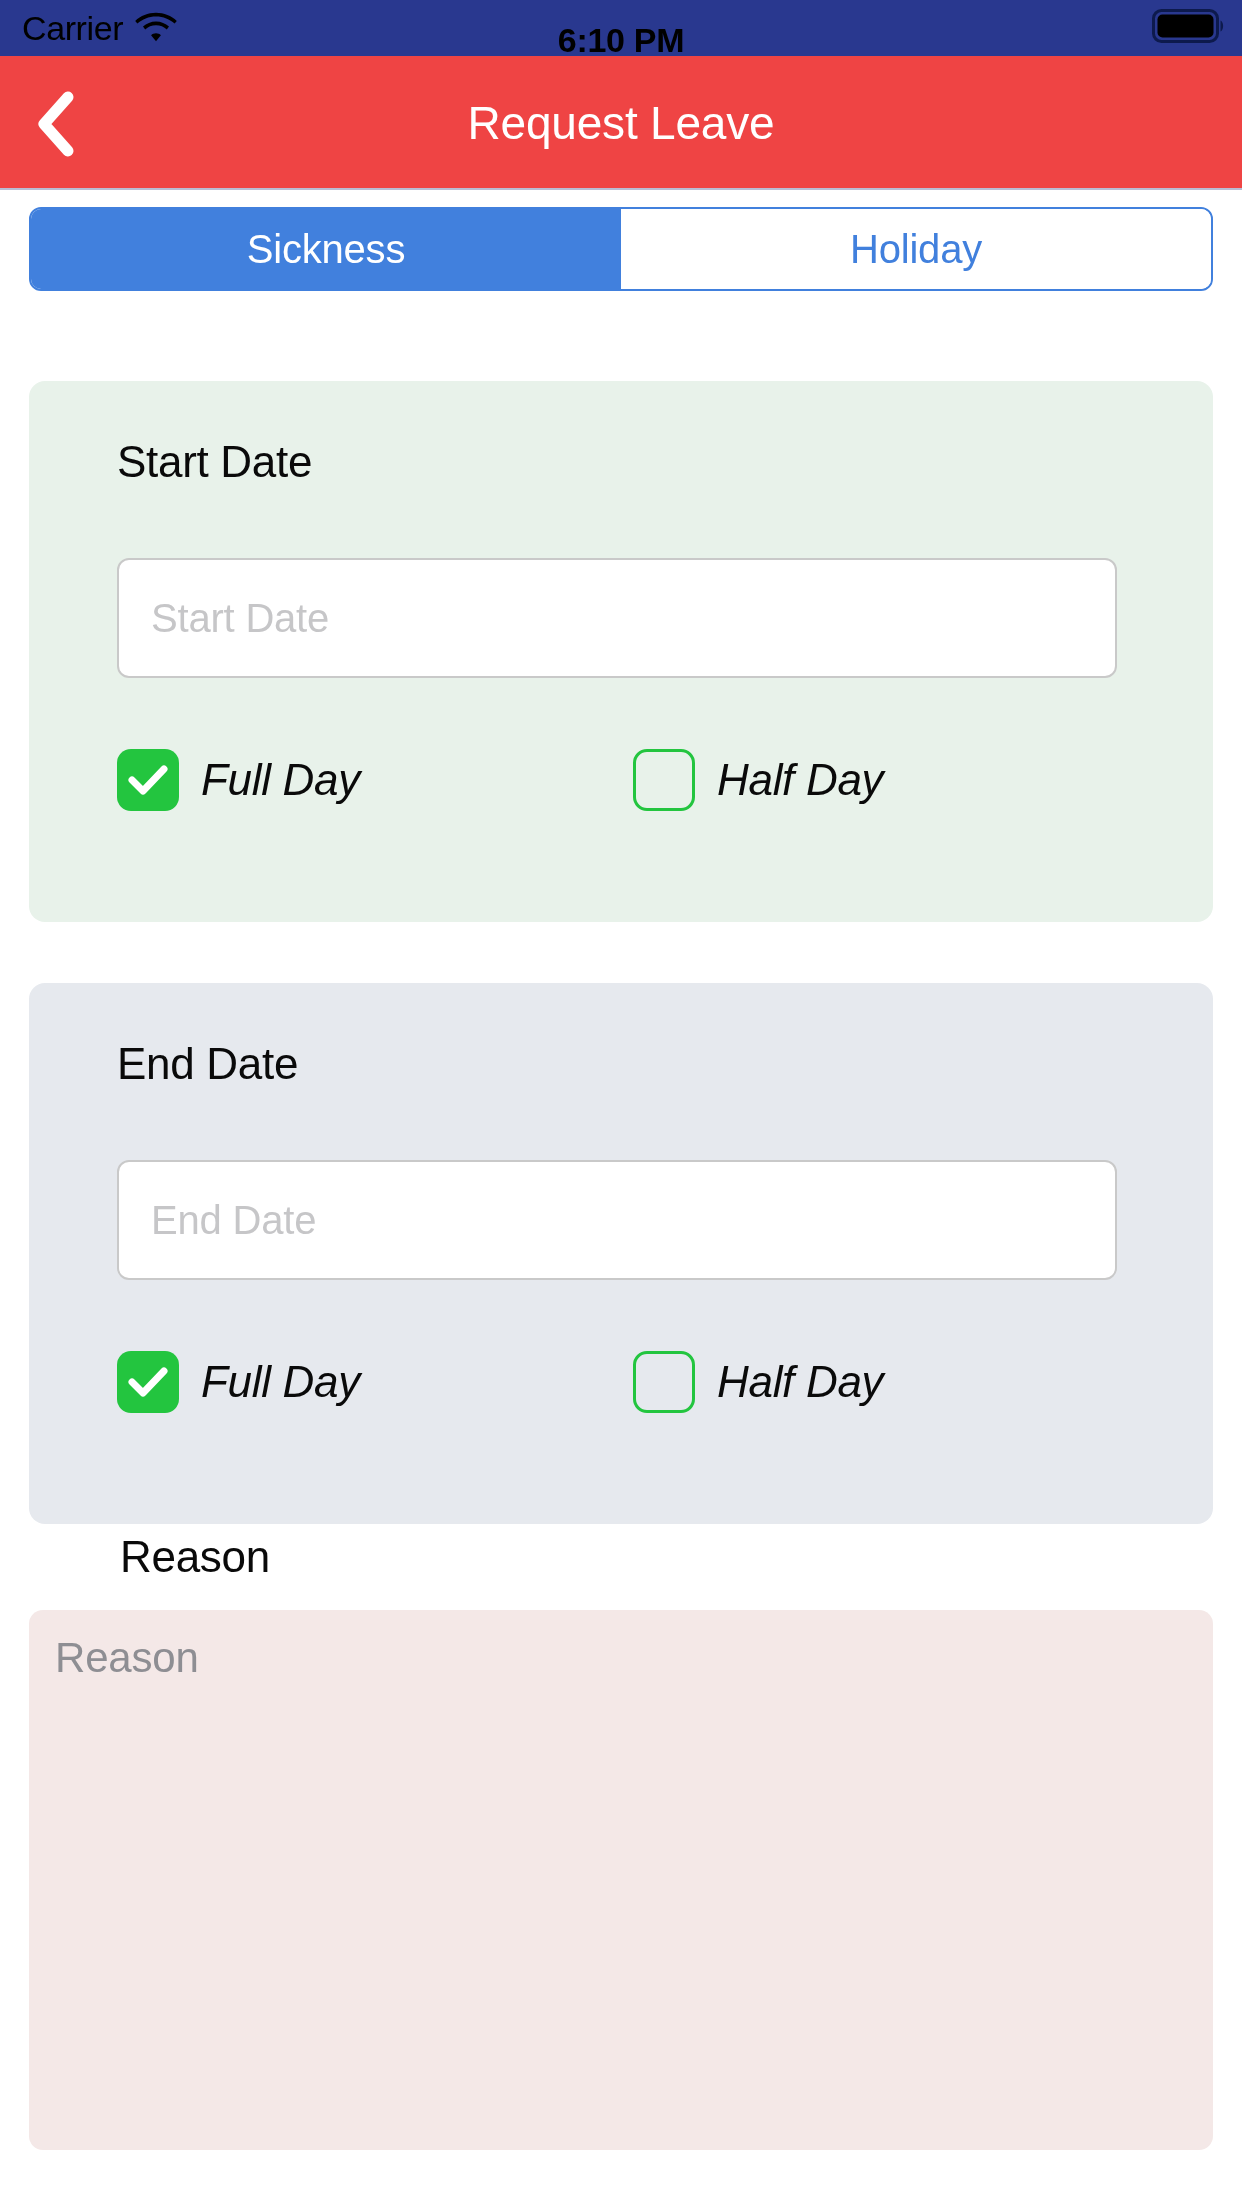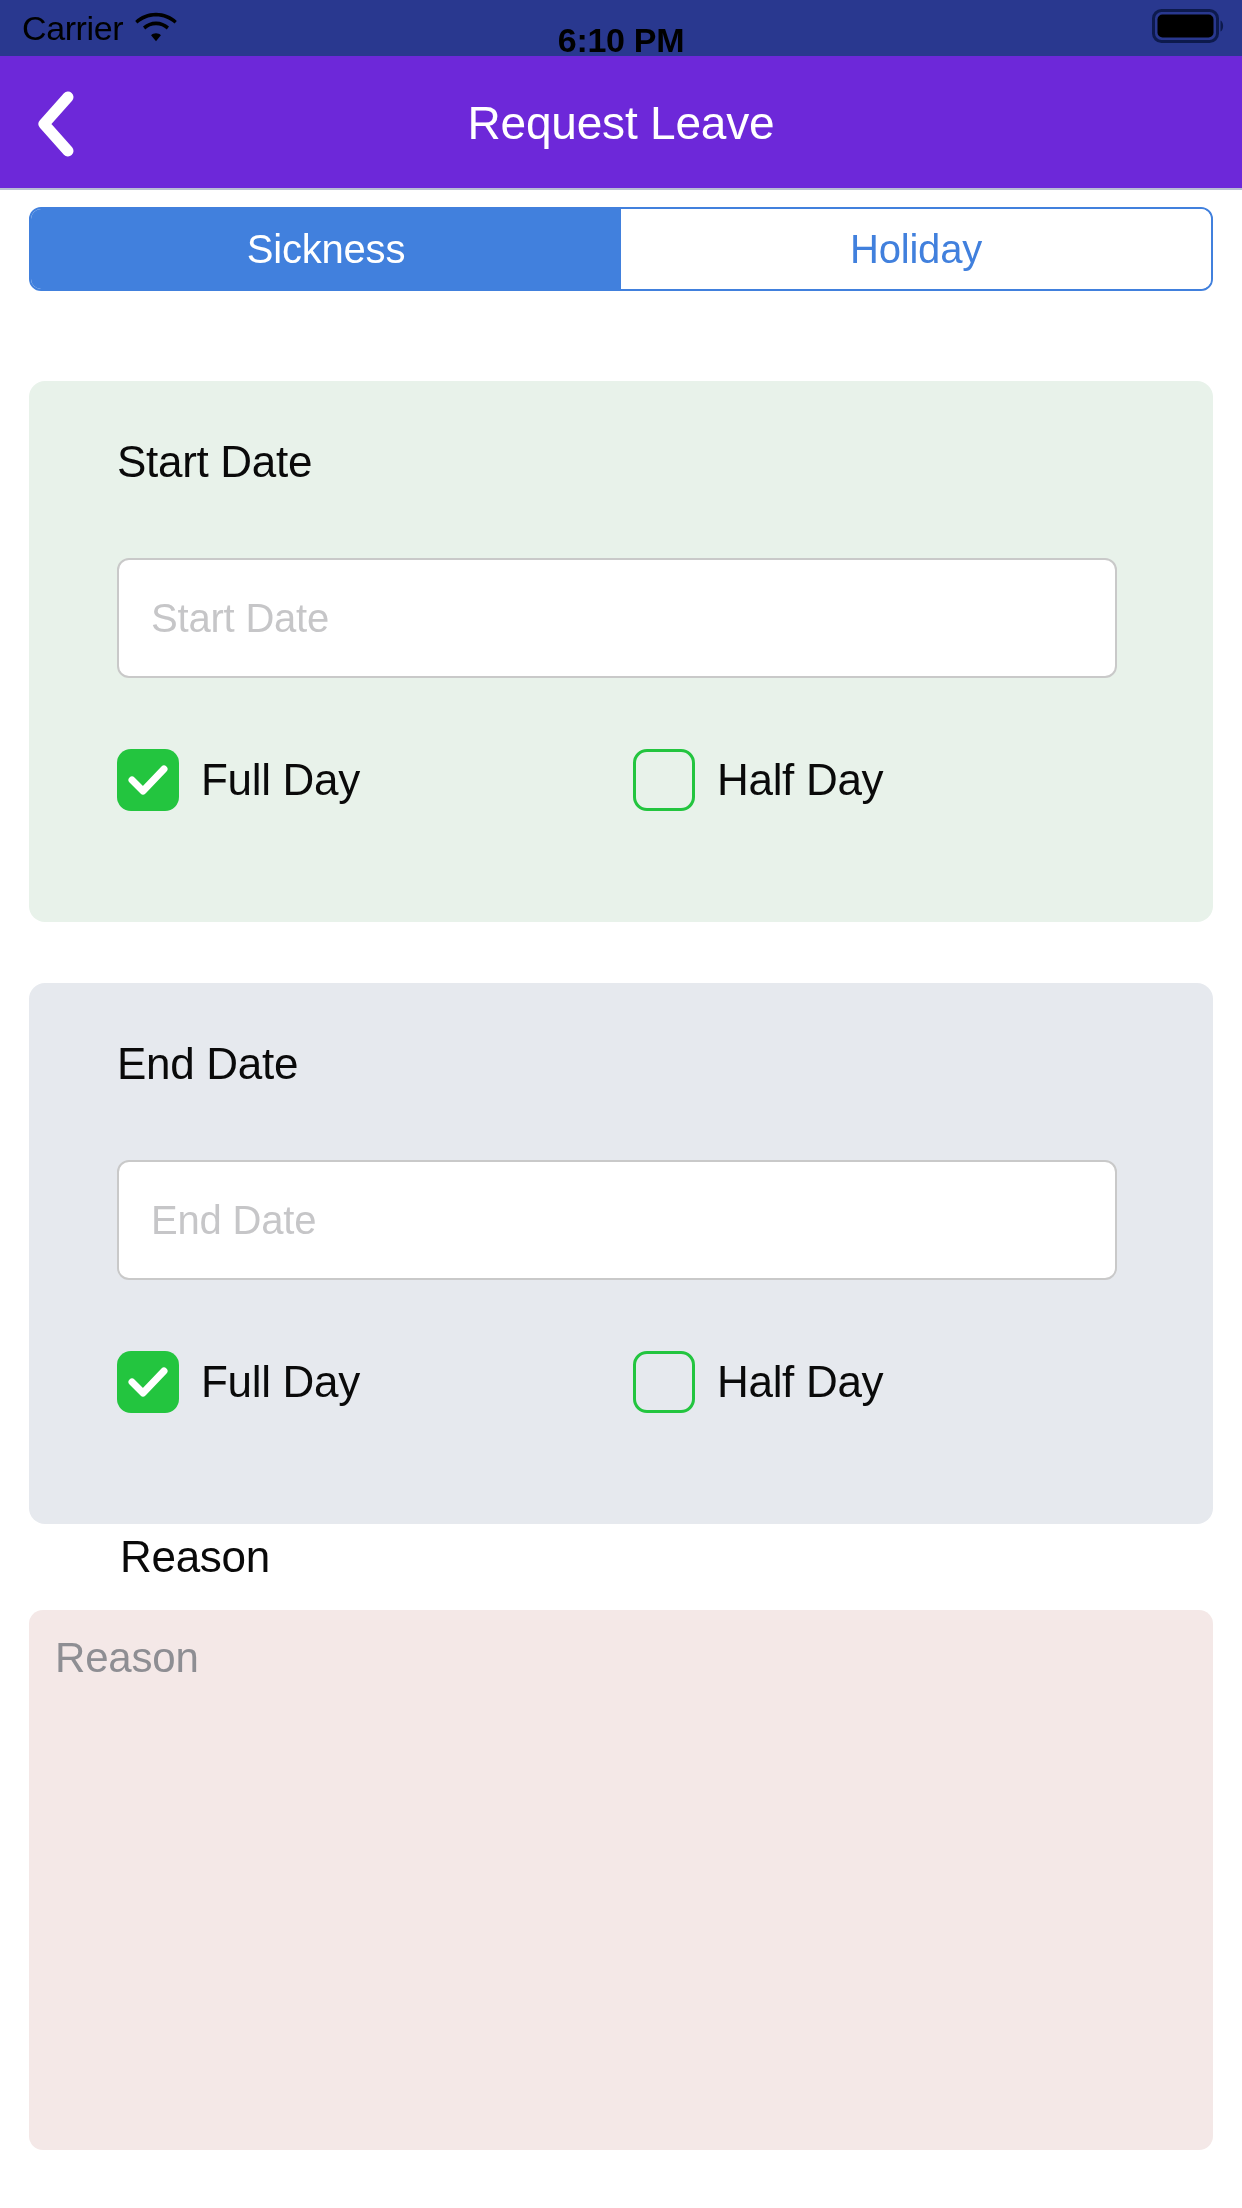--- a/index.html
+++ b/index.html
@@ -60,21 +60,21 @@
     display: flex;
     align-items: center;
   }
 
   
   .nav-bar {
     position: absolute;
     top: 0; left: 0;
     width: 1242px;
     height: 188px;
-    background: #6d28d9;
+    background: #ef4444;
   }
   .nav-back {
     position: absolute;
     left: 14px;
     top: 86px;
     width: 84px;
     height: 80px;
     display: flex;
     align-items: center;
     justify-content: center;
@@ -184,20 +184,21 @@
     left: 88px;
     top: 368px;
     width: 1000px;
     height: 64px;
   }
   .check-item {
     position: absolute;
     display: flex;
     align-items: center;
     cursor: pointer;
+    font-style: italic;
   }
   .check-item.first { left: 0; }
   .check-item.second { left: 516px; }
 
   .cbox {
     width: 62px;
     height: 62px;
     border-radius: 14px;
     flex: none;
     display: flex;

